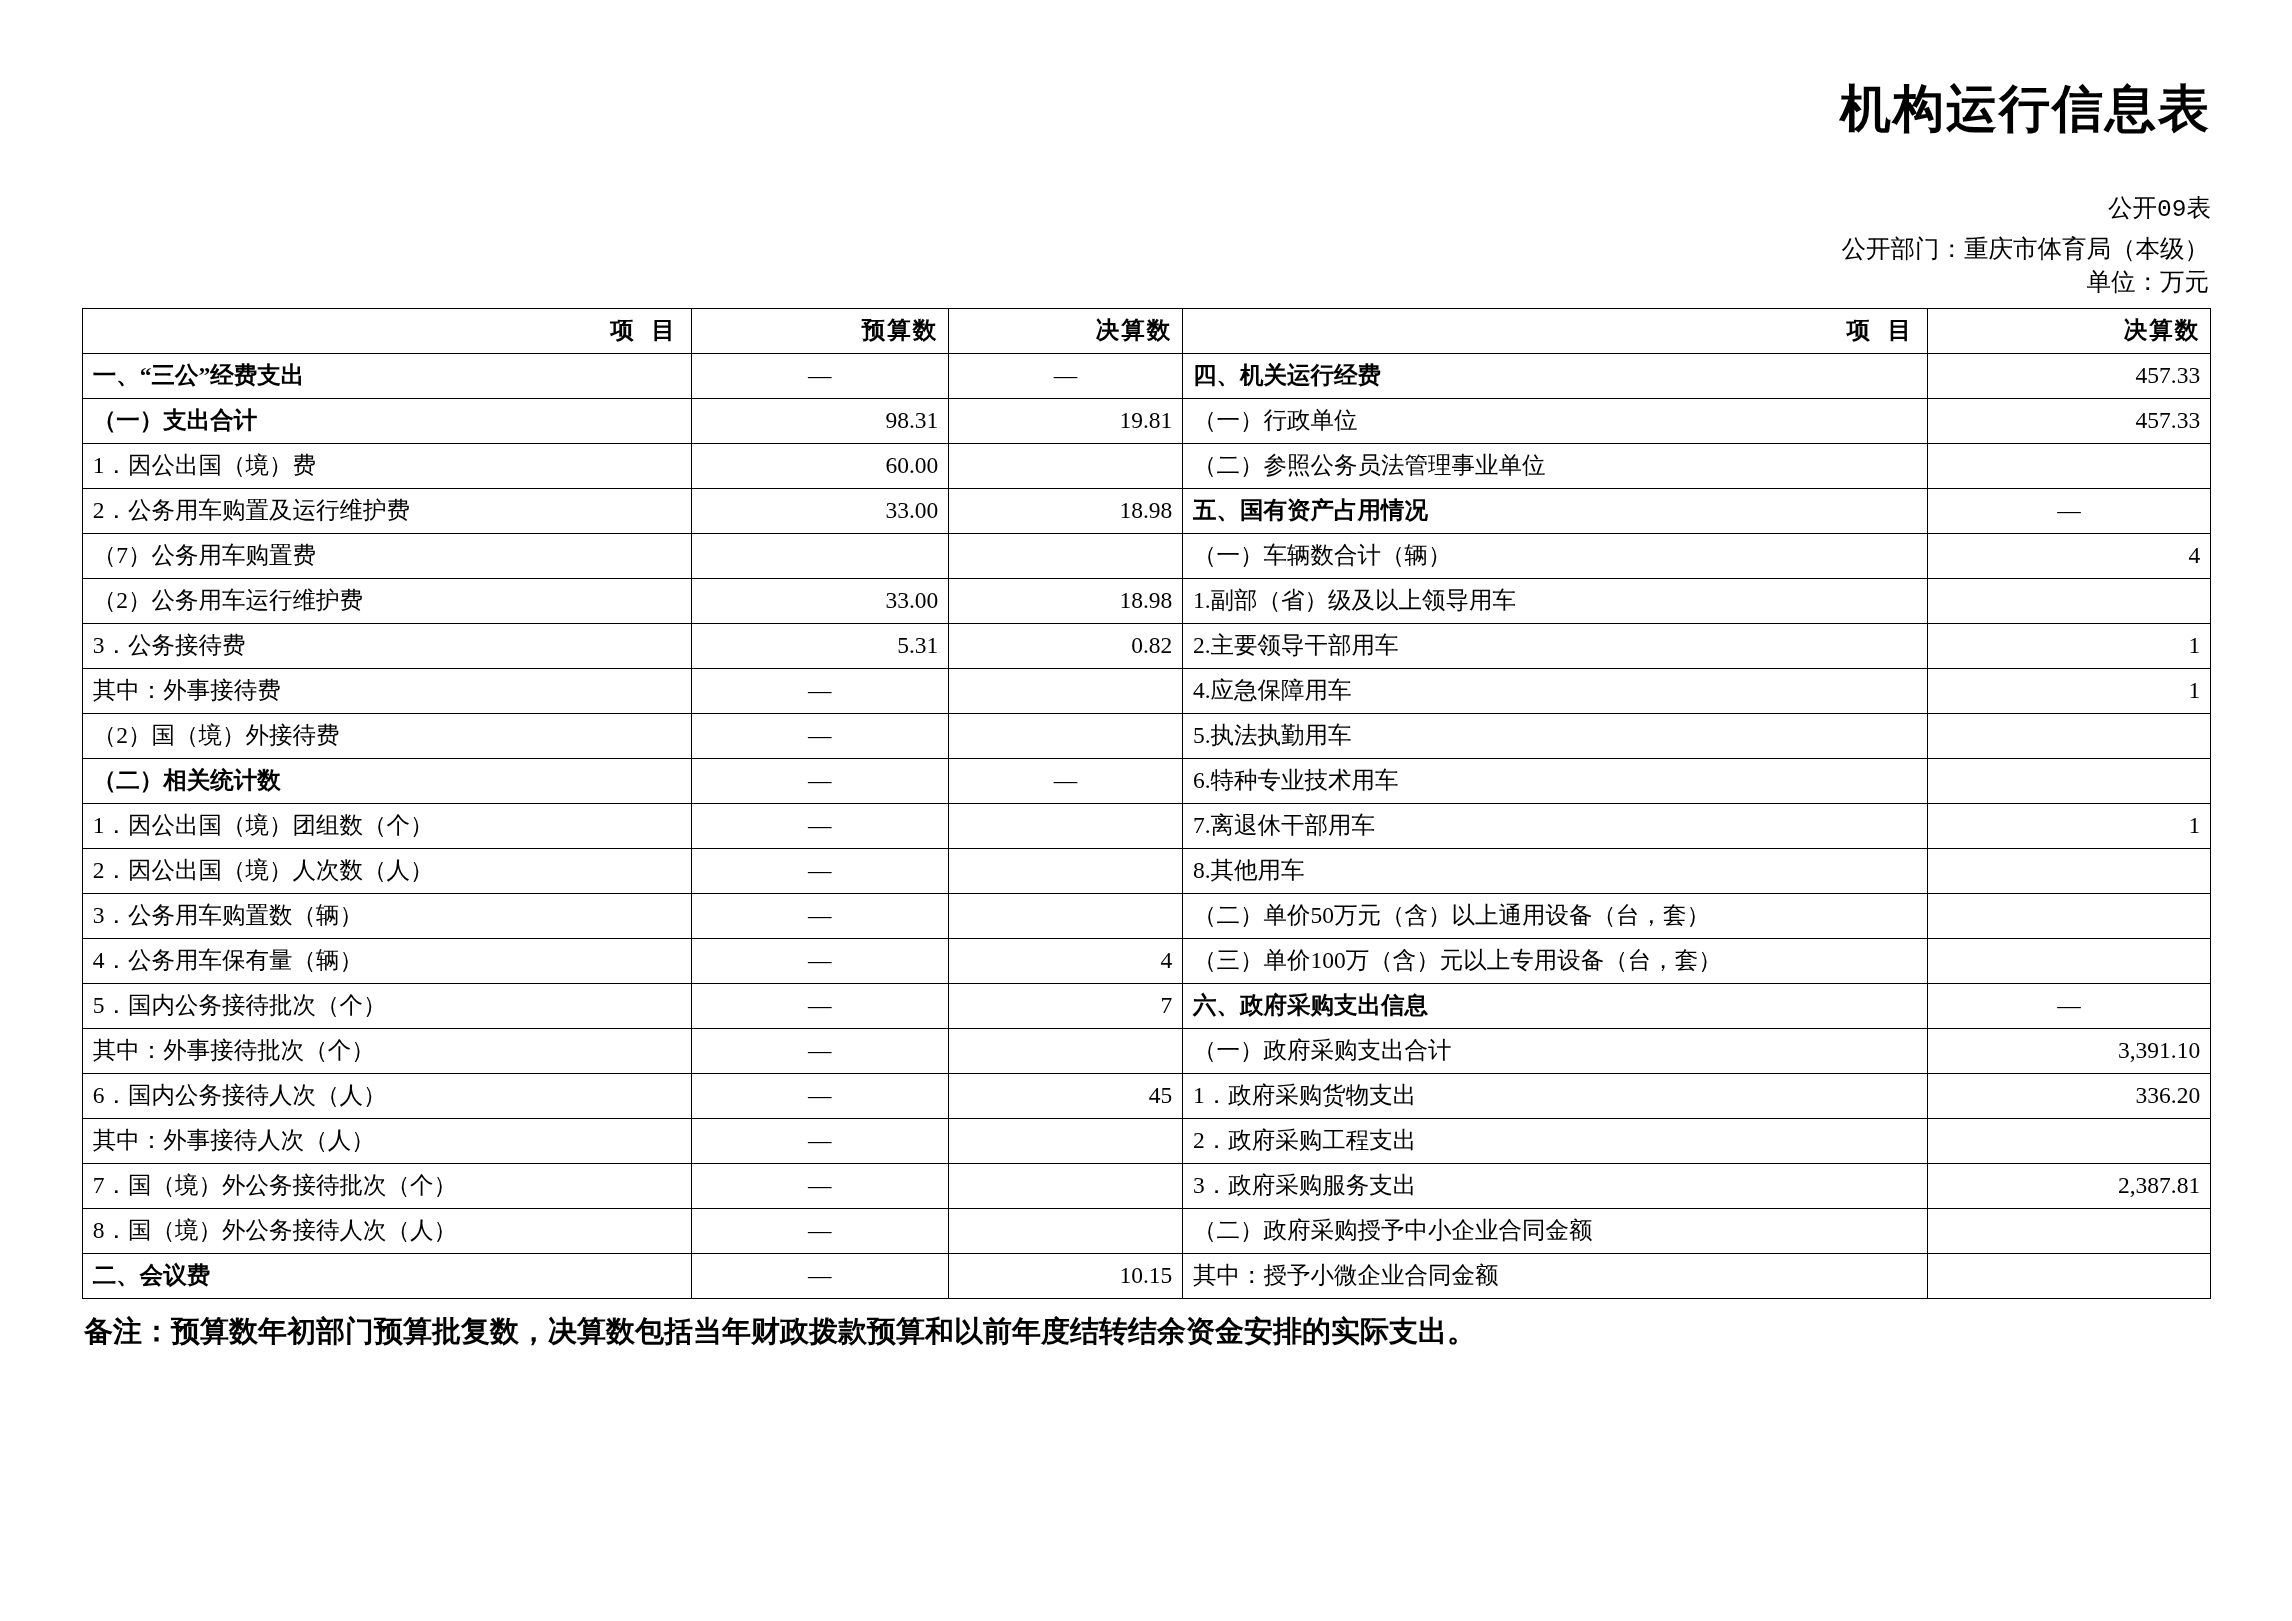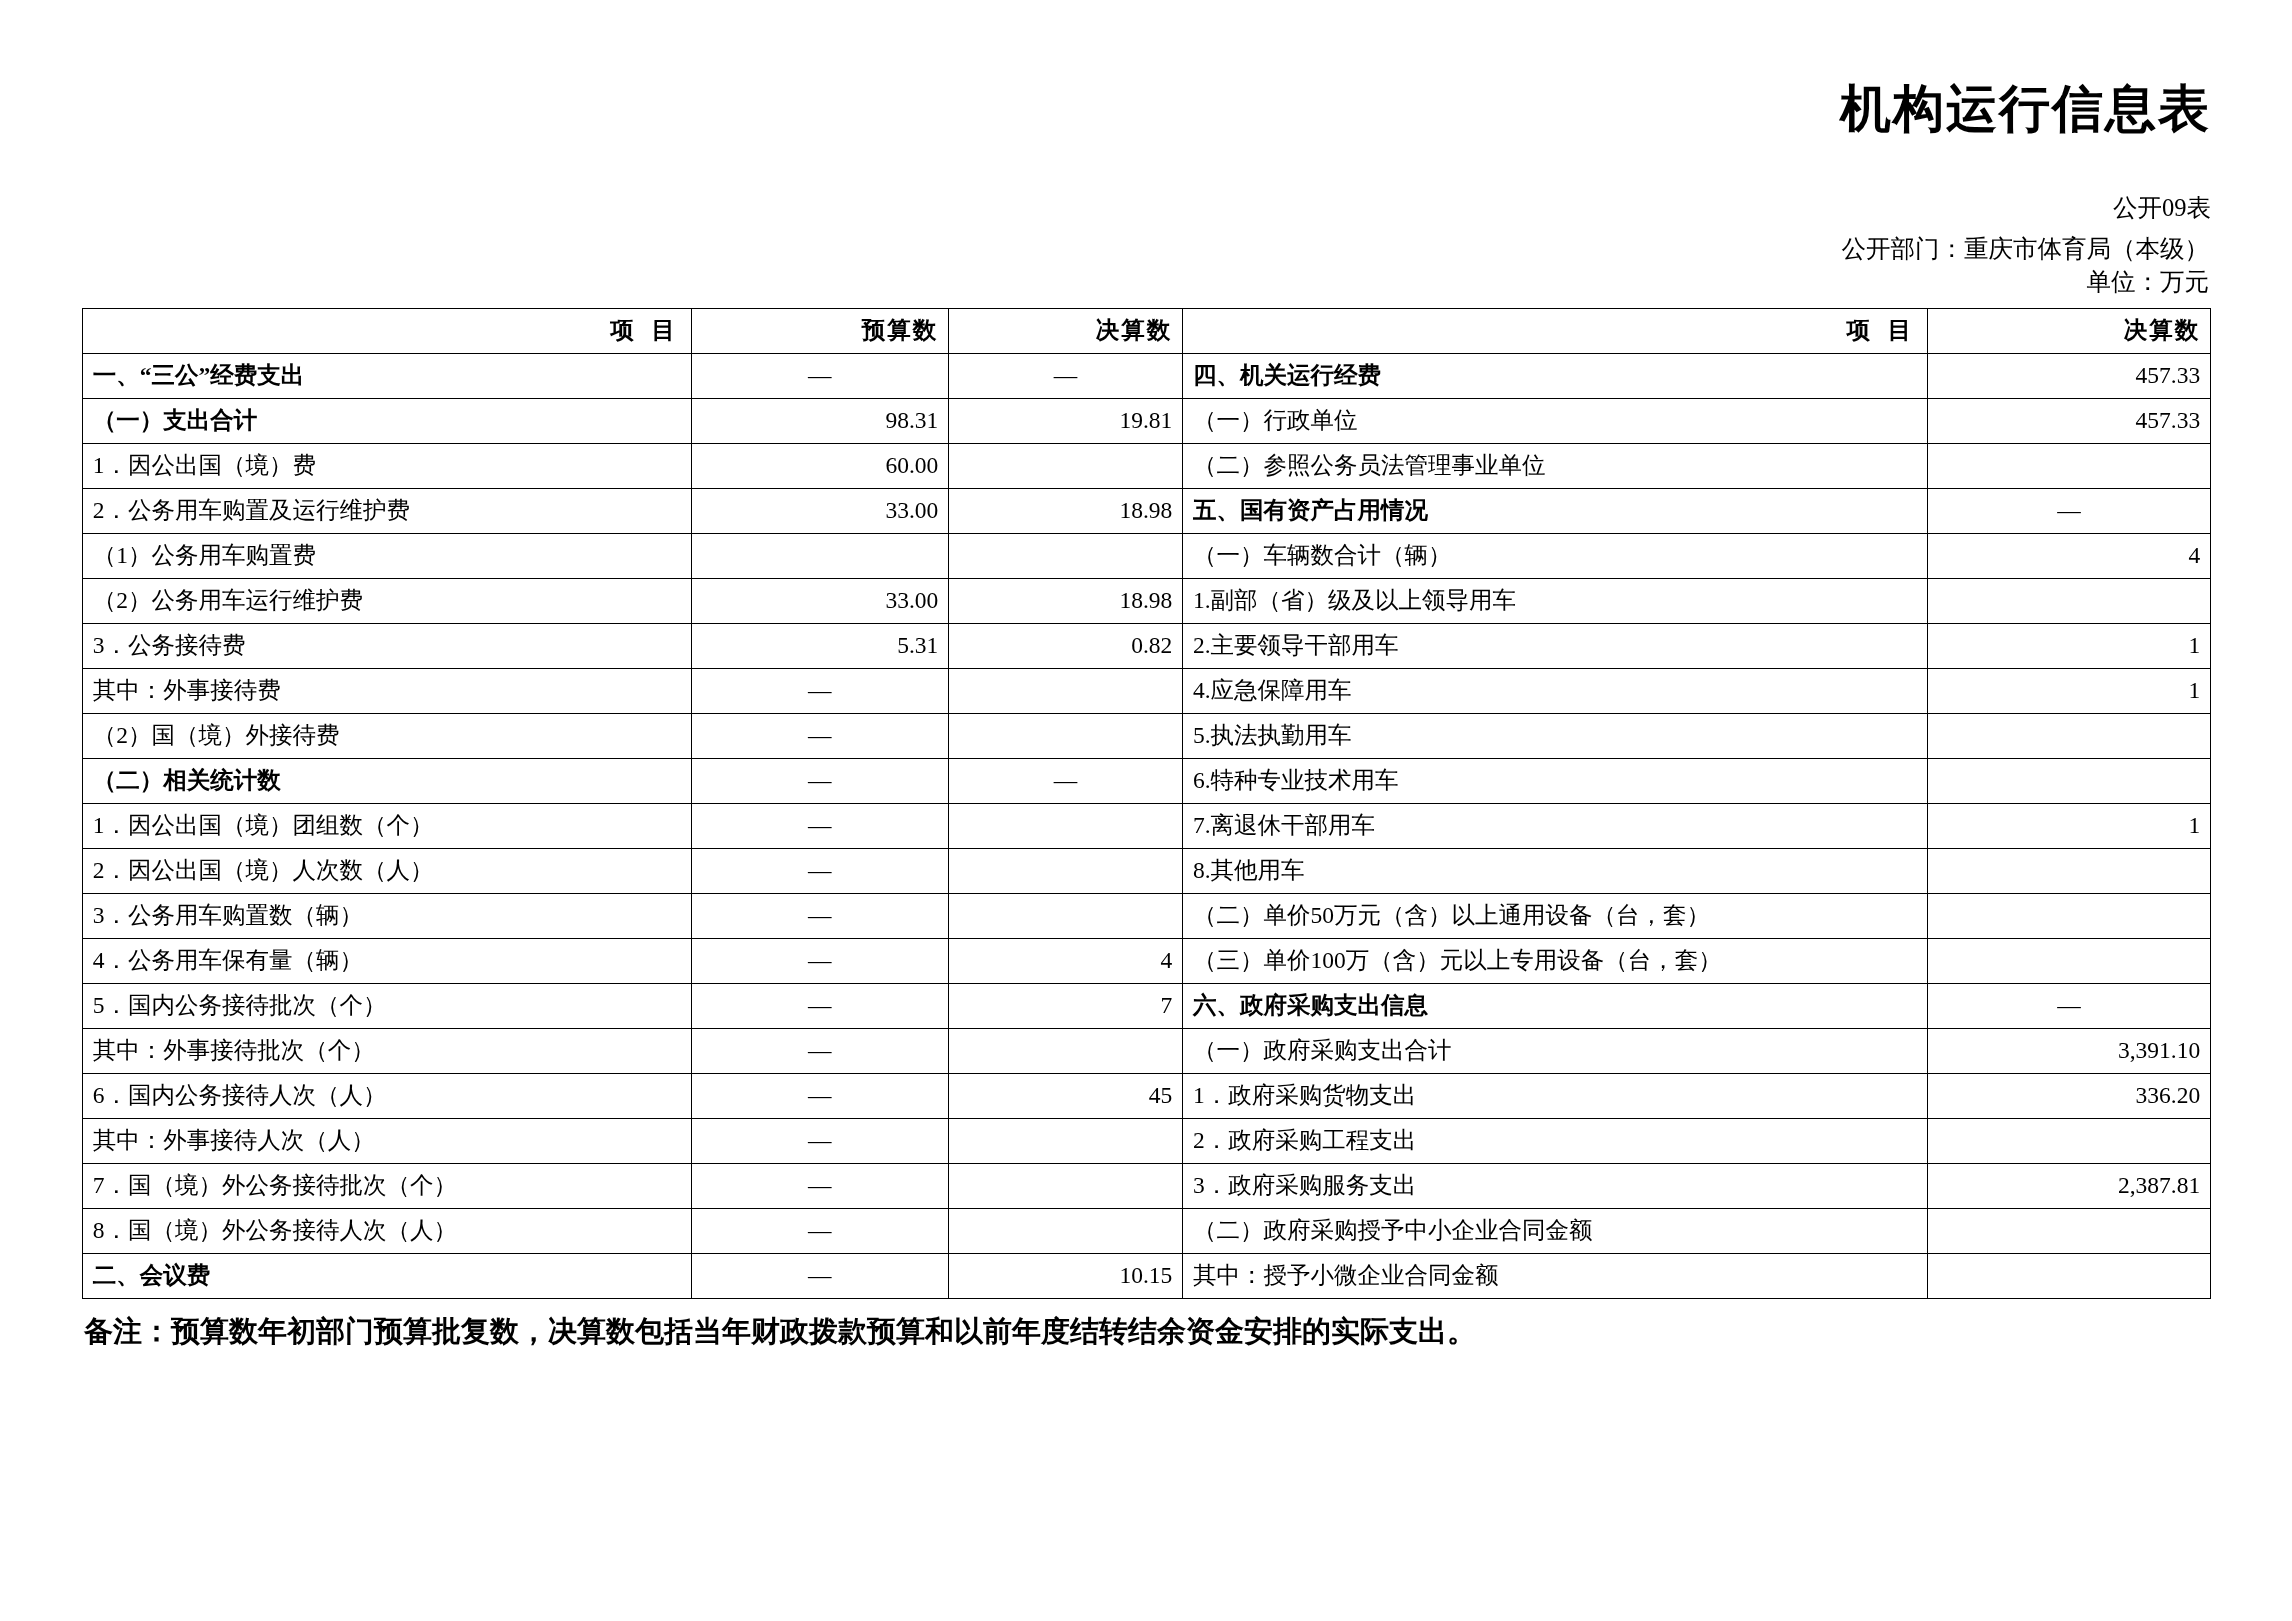--- a/index.html
+++ b/index.html
@@ -26,21 +26,21 @@
     font-size: 51px;
     font-weight: bold;
     letter-spacing: 2px;
     margin-top: 75px;
     font-family: "Liberation Sans", sans-serif;
   }
   .form-code {
     text-align: right;
     font-size: 24.5px;
     margin-top: 47px;
-    font-family: Liberation Serif, serif;
+    font-family: Liberation Mono, monospace;
   }
   .meta-row {
     display: flex;
     justify-content: space-between;
     align-items: flex-end;
     font-size: 24.5px;
     margin-top: 7.8px;
     padding: 0 2px;
     flex-direction: column;
   }
@@ -148,21 +148,21 @@
           <td class="num"></td>
         </tr>
         <tr>
           <td class="ind1">2．公务用车购置及运行维护费</td>
           <td class="num">33.00</td>
           <td class="num">18.98</td>
           <td class="ind0 bold">五、国有资产占用情况</td>
           <td class="ctr">—</td>
         </tr>
         <tr>
-          <td class="ind2">（1）公务用车购置费</td>
+          <td class="ind2">（7）公务用车购置费</td>
           <td class="num"></td>
           <td class="num"></td>
           <td class="ind0">（一）车辆数合计（辆）</td>
           <td class="num">4</td>
         </tr>
         <tr>
           <td class="ind2">（2）公务用车运行维护费</td>
           <td class="num">33.00</td>
           <td class="num">18.98</td>
           <td class="ind0">1.副部（省）级及以上领导用车</td>

